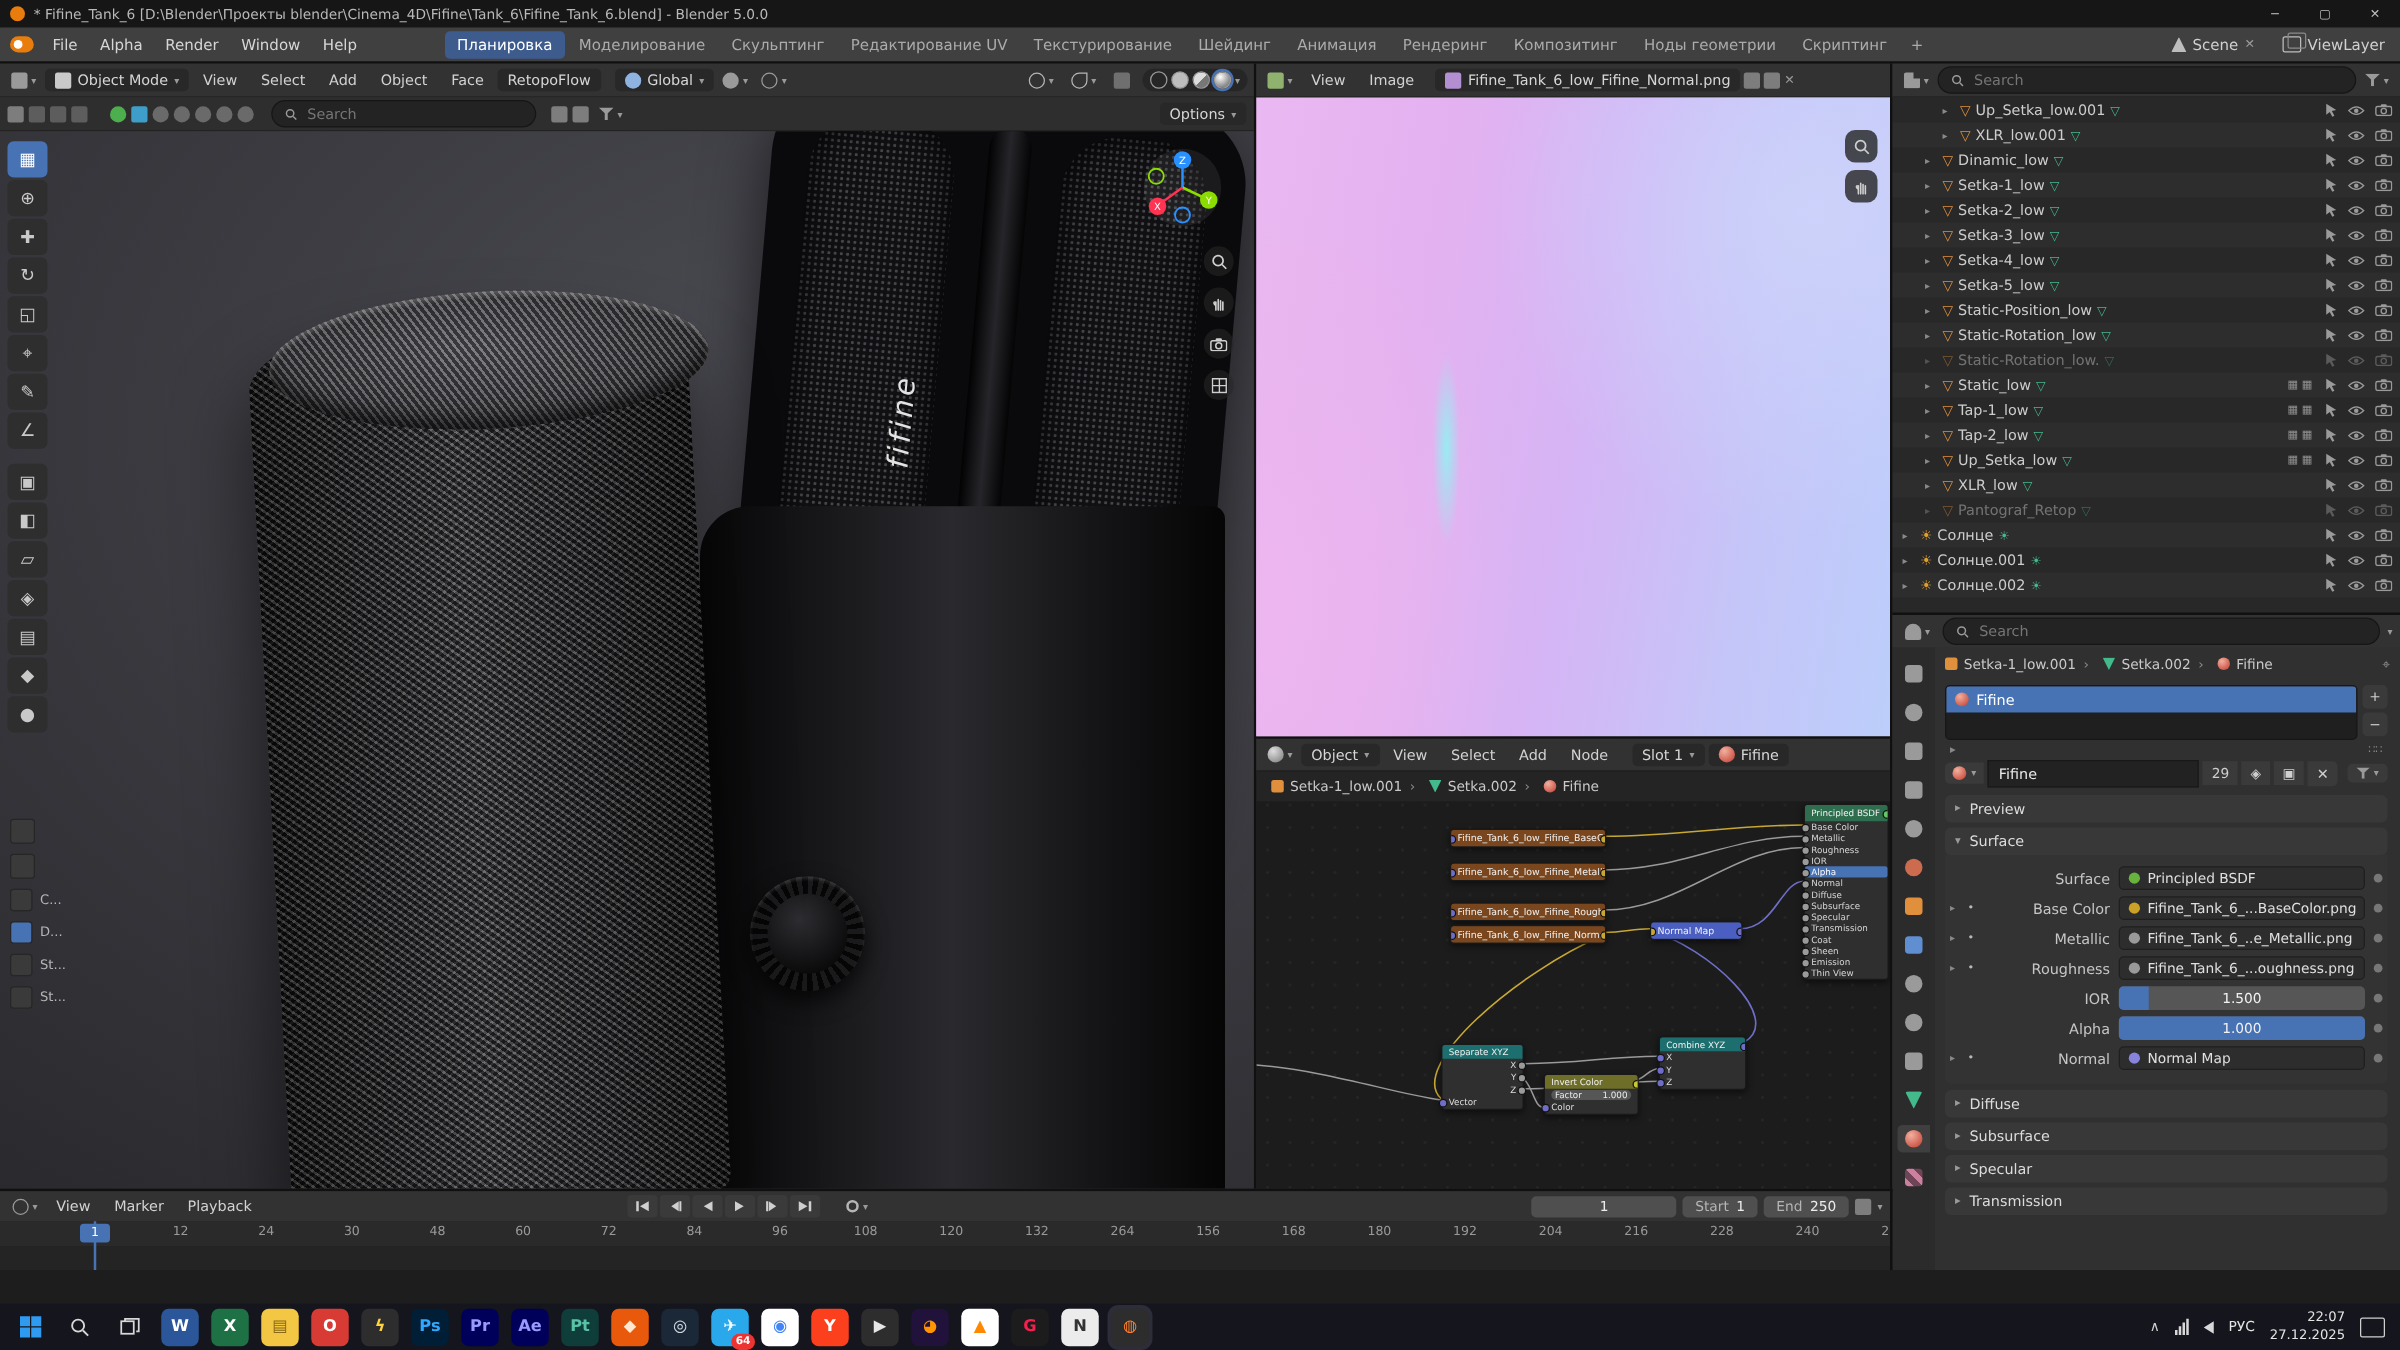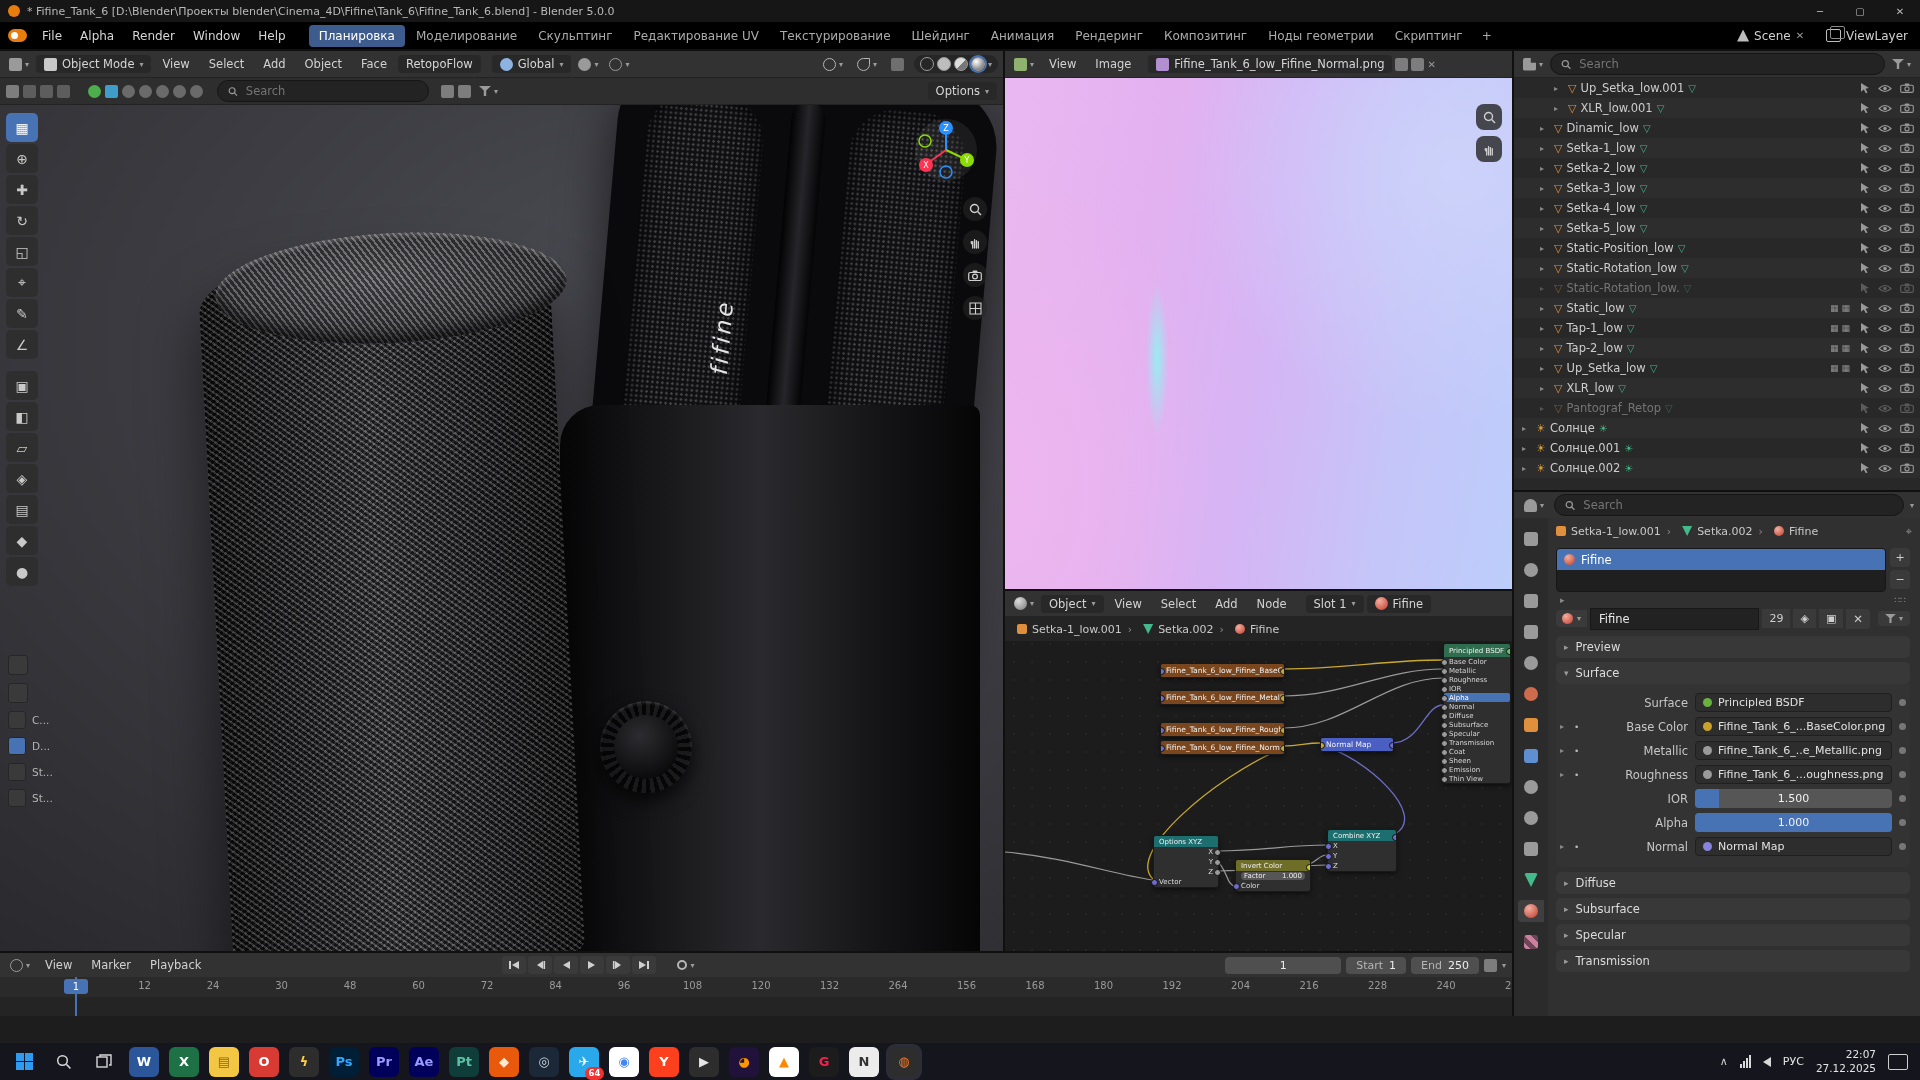--- a/index.html
+++ b/index.html
@@ -9,28 +9,28 @@
 
   
   .titlebar{position:absolute;left:0;top:0;width:1920px;height:22px;background:#161616;
             display:flex;align-items:center;padding:0 0 0 8px;box-sizing:border-box;
             font-size:11px;color:#b9b9b9;}
   .tb-appicon{width:12px;height:12px;border-radius:50%;background:#e87d0d;margin-right:7px;flex:0 0 auto;}
   .win-controls{margin-left:auto;display:flex;height:100%;}
   .win-btn{width:40px;height:100%;display:flex;align-items:center;justify-content:center;color:#bcbcbc;font-size:10px;}
 
   
-  .topbar{position:absolute;left:0;top:22px;width:1920px;height:29px;background:#000000;border-bottom:2px solid #101010;
+  .topbar{position:absolute;left:0;top:22px;width:1920px;height:29px;background:#404040;border-bottom:2px solid #101010;
           display:flex;align-items:center;padding:0 6px;box-sizing:border-box;}
   .blender-logo{width:19px;height:13px;border-radius:7px;background:#e87d0d;position:relative;margin:0 6px 0 2px;flex:0 0 auto;}
   .blender-logo::after{content:"";position:absolute;left:3px;top:3px;width:7px;height:7px;border-radius:50%;background:#fff;}
   .menu-item{padding:3px 9px;border-radius:4px;color:#d6d6d6;font-size:12px;white-space:nowrap;}
   .ws-tabs{display:flex;align-items:center;margin-left:14px;gap:1px;}
   .ws{padding:4px 10px;border-radius:4px;color:#ababab;font-size:12px;white-space:nowrap;}
-  .ws.active{background:#3e5b8d;color:#fff;}
+  .ws.active{background:#3e5b8d;color:#fff;margin-left:47px;}
   .ws-add{padding:2px 8px;color:#ababab;}
   .topbar-right{margin-left:auto;display:flex;align-items:center;gap:22px;padding-right:6px;}
   .tb-chip{display:flex;align-items:center;gap:5px;font-size:12px;color:#d0d0d0;}
   .ico-scene{width:12px;height:12px;background:#bdbdbd;clip-path:polygon(50% 0,100% 100%,0 100%);}
   .ico-layers{width:13px;height:11px;border:1px solid #bdbdbd;border-radius:2px;position:relative;}
   .ico-layers::after{content:"";position:absolute;left:3px;top:-4px;width:13px;height:11px;border:1px solid #8a8a8a;border-radius:2px;}
   .mini-x{color:#9a9a9a;font-size:10px;}
 
   
   .ed-header{background:#323232;display:flex;align-items:center;gap:3px;padding:0 5px;box-sizing:border-box;border-bottom:1px solid #232323;}
@@ -760,21 +760,21 @@
             <span>Emission</span>
           </div>
 
           <div class="sock">
             <span>Thin View</span>
           </div>
 
       </div>
       <div class="node n-separate">
         <div class="node-h h-conv" style="height:11px;font-size:7px">
-            <span>Options XYZ</span>
+            <span>Separate XYZ</span>
           </div>
         <div class="nrow out">
             <span>X</span>
           </div>
         <div class="nrow out">
             <span>Y</span>
           </div>
         <div class="nrow out">
             <span>Z</span>
           </div>

